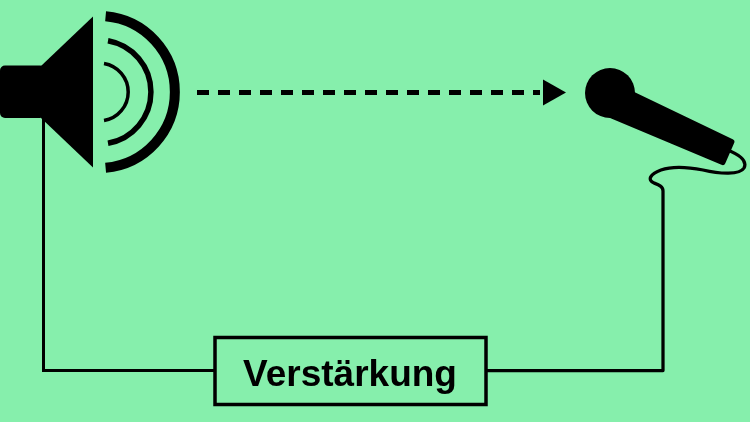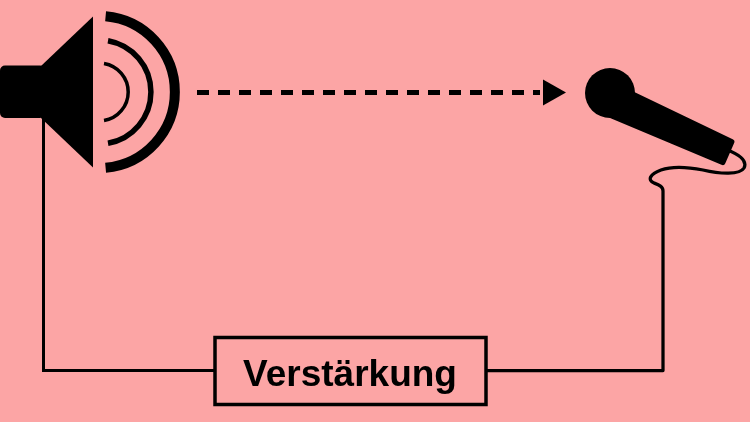--- a/index.html
+++ b/index.html
@@ -1,20 +1,20 @@
 <!DOCTYPE html>
 <html><head>
 <meta charset="utf-8">
 <style>
   html, body { margin: 0; padding: 0; background: #ffffff; }
   #stage {
     position: relative;
     width: 750px;
     height: 422px;
-    background: #fca5a5;
+    background: #86efac;
     overflow: hidden;
     font-family: "Liberation Sans", sans-serif;
   }
   svg { display: block; }
   .ink-f { fill: #000000; stroke: none; }
   .ink-s { fill: none; stroke: #000000; }
   .box-label {
     font-family: "Liberation Sans", "DejaVu Sans", sans-serif;
     font-weight: 700;
     font-size: 37px;

